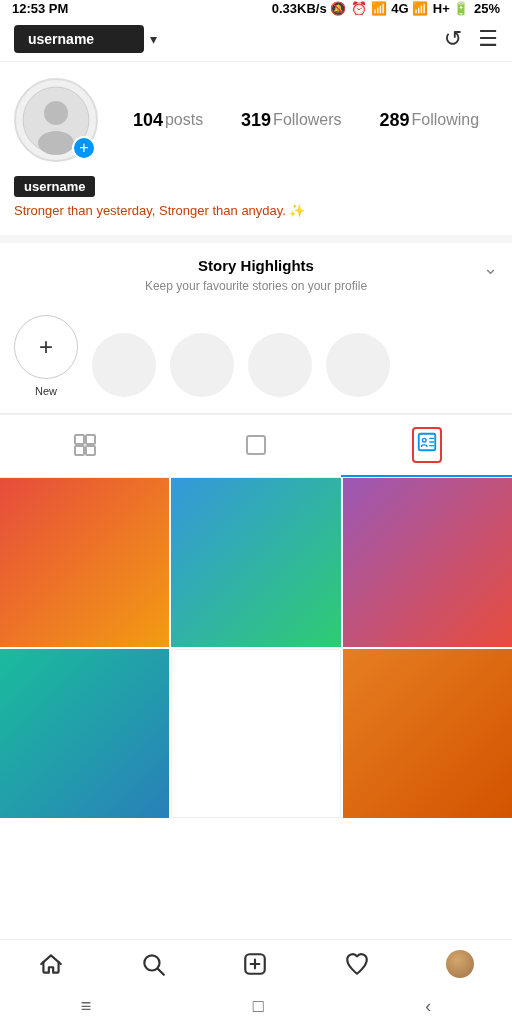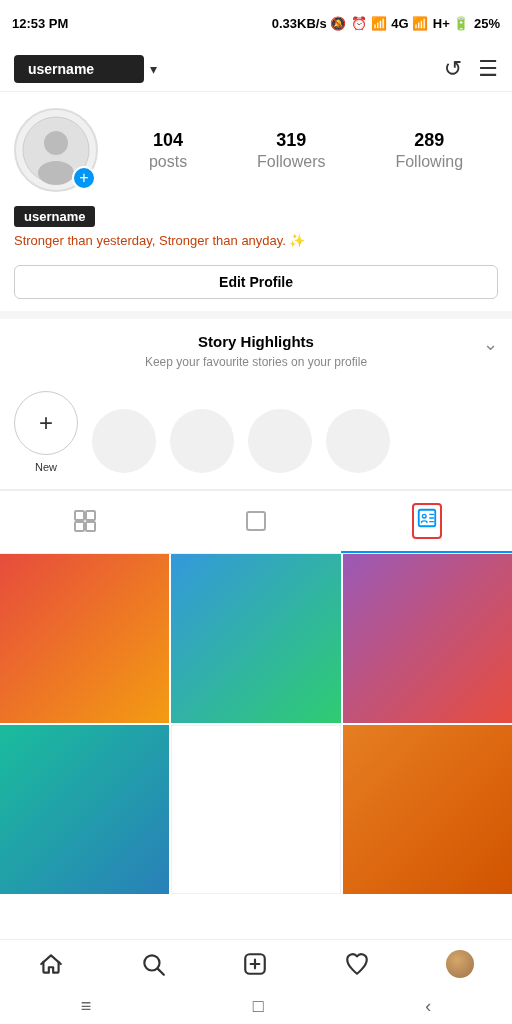--- a/index.html
+++ b/index.html
@@ -11,21 +11,21 @@
       background: #fff;
       color: #000;
       overflow-x: hidden;
     }
 
     
     .status-bar {
       display: flex;
       justify-content: space-between;
       align-items: flex-end;
-      padding: 16px 12px;
+      padding: 1px 12px;
       background: #fff;
       font-size: 12px;
       font-weight: 600;
     }
     .status-left { font-size: 13px; font-weight: 700; }
     .status-right {
       display: flex;
       align-items: center;
       gap: 4px;
       font-size: 13px;
@@ -98,21 +98,20 @@
     .avatar-add-btn span { color: #fff; font-size: 16px; line-height: 1; }
 
     .profile-stats {
       display: flex;
       gap: 0;
       flex: 1;
       justify-content: space-around;
     }
     .stat-item {
       display: flex;
-      flex-direction: column;
       align-items: center;
       gap: 2px;
     }
     .stat-number {
       font-size: 18px;
       font-weight: 700;
       color: #000;
     }
     .stat-label {
       font-size: 16px;
@@ -369,21 +368,20 @@
     </div>
   </div>
 
   
   <div class="bio-section">
     <div class="bio-name">username</div>
     <div class="bio-text">Stronger than yesterday, Stronger than anyday. ✨</div>
   </div>
 
   
-  <button class="edit-profile-btn">Edit Profile</button>
 
   <div class="thin-divider"></div>
 
   
   <div class="story-highlights">
     <div class="highlights-header">
       <div style="flex:1"></div>
       <div class="highlights-title">Story Highlights</div>
       <div style="flex:1; display:flex; justify-content:flex-end;">
         <span class="highlights-chevron">⌄</span>

